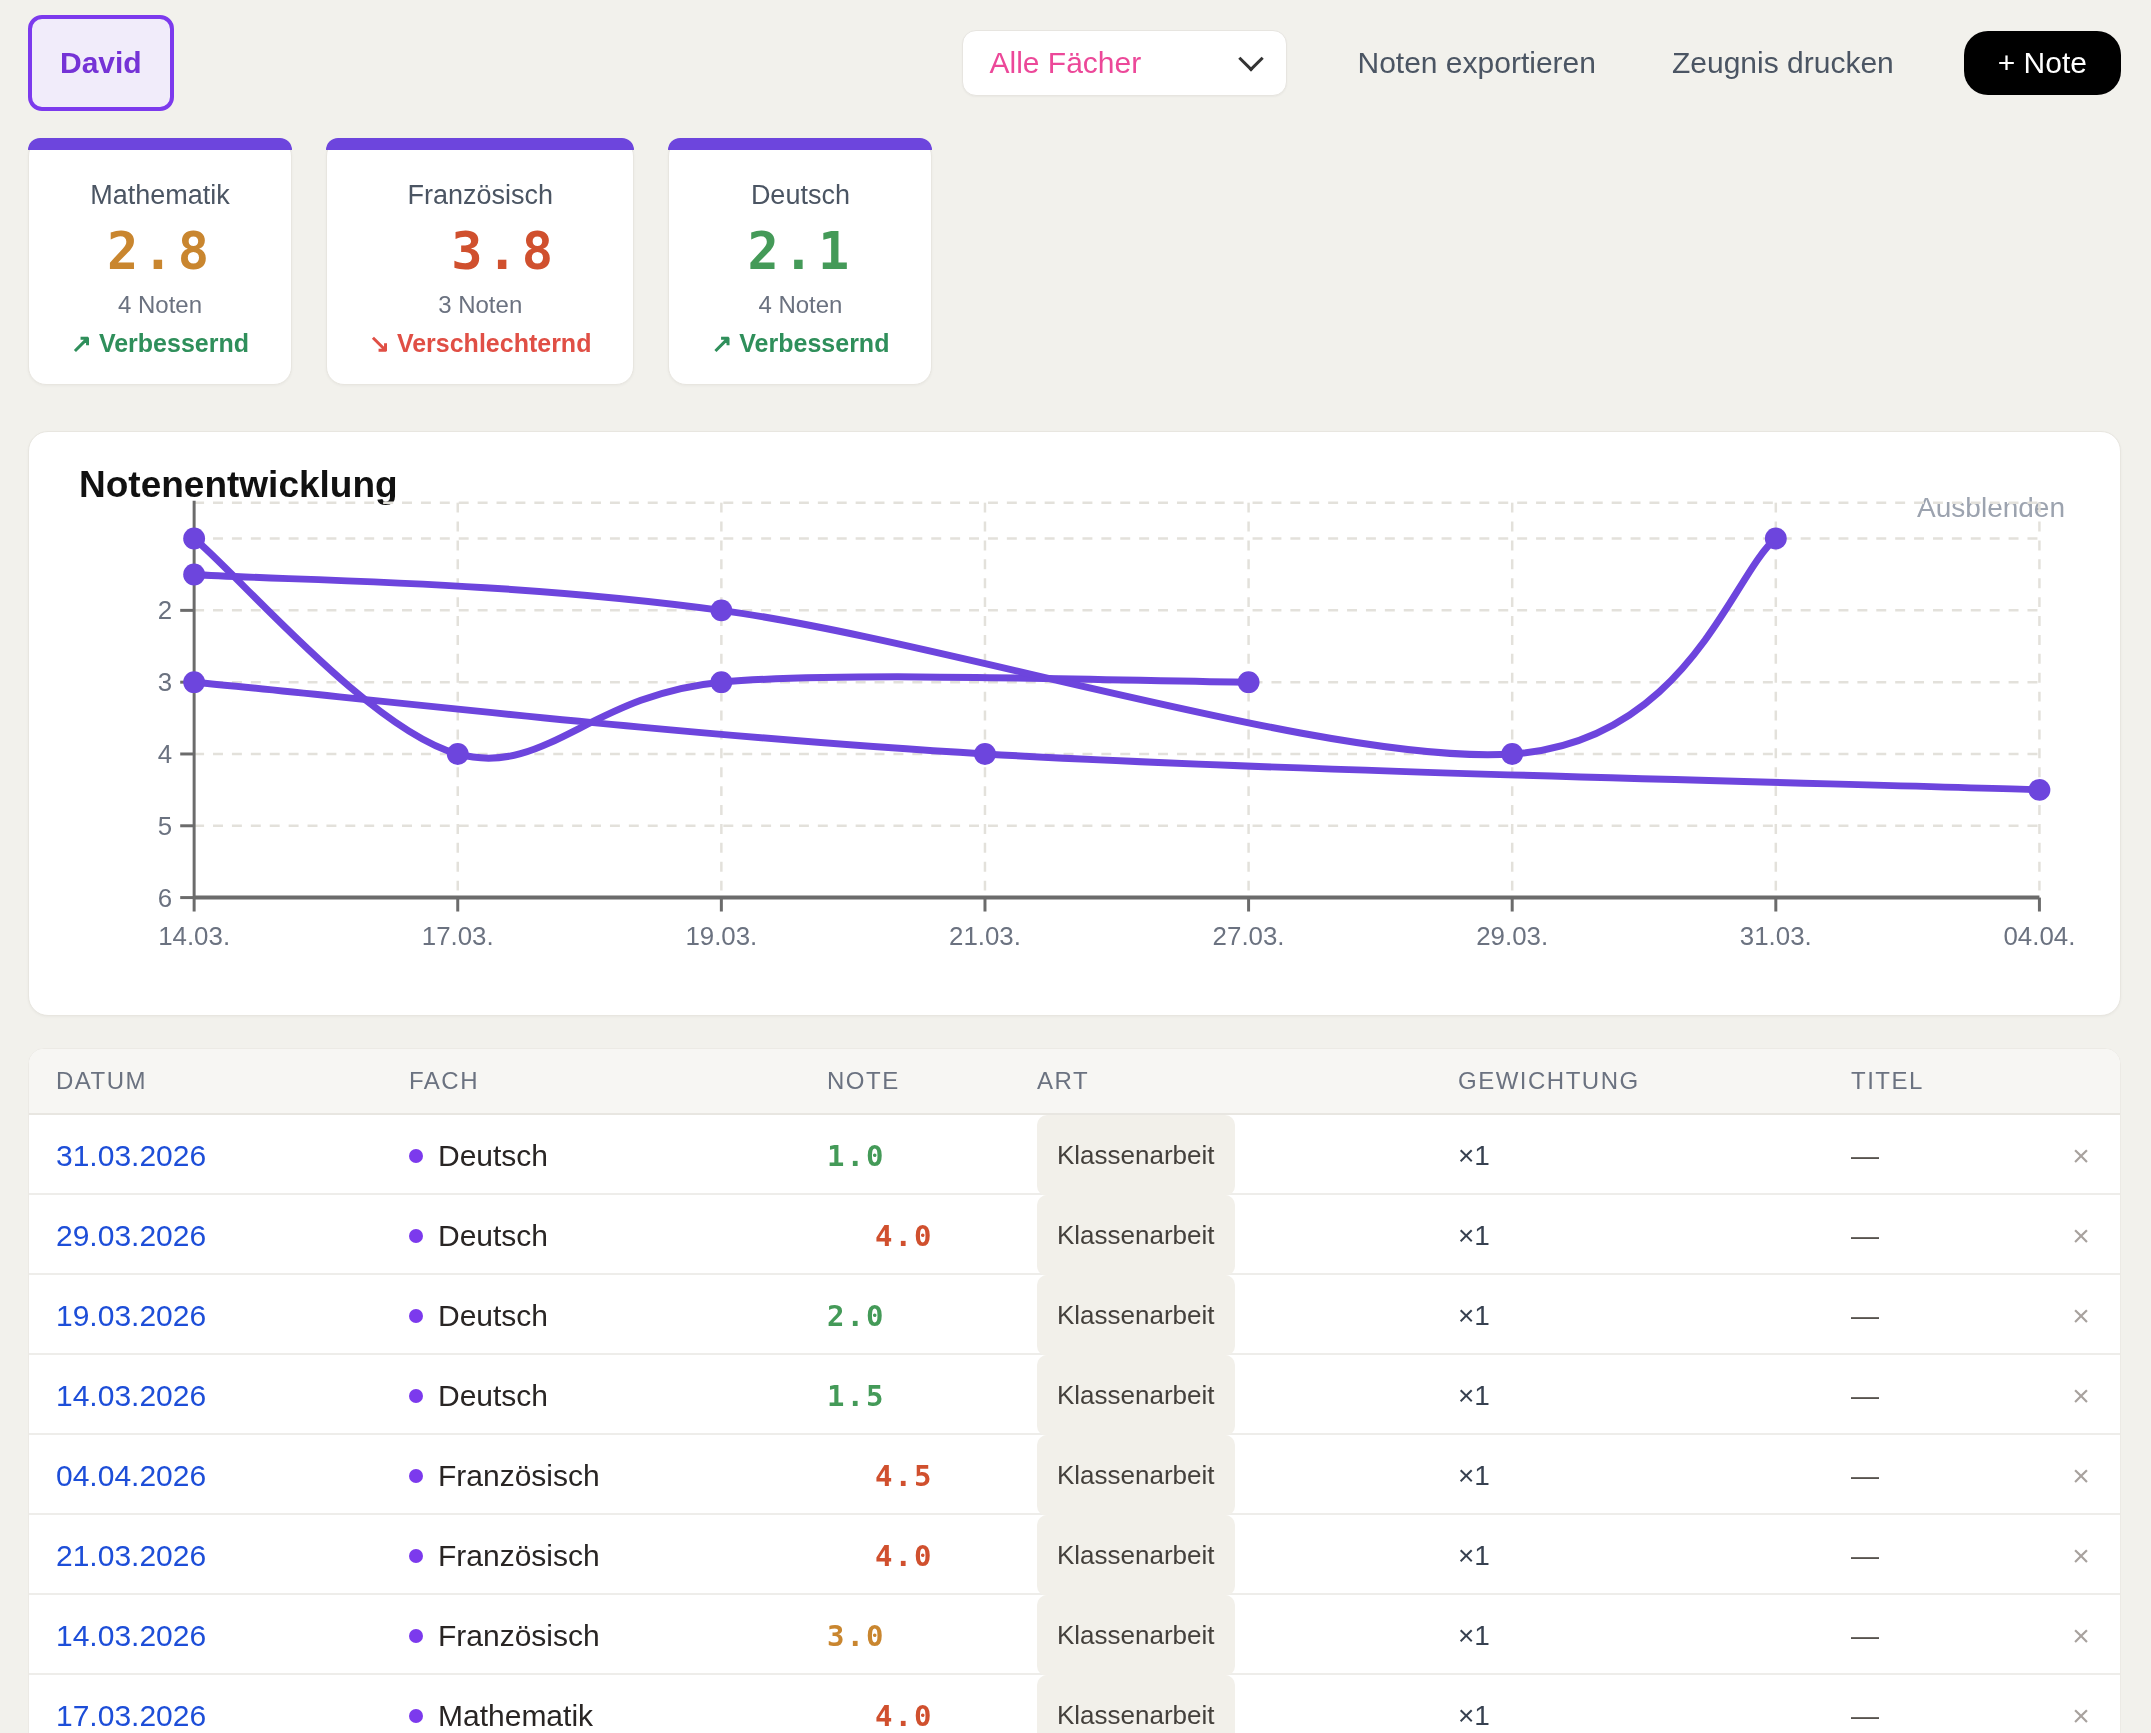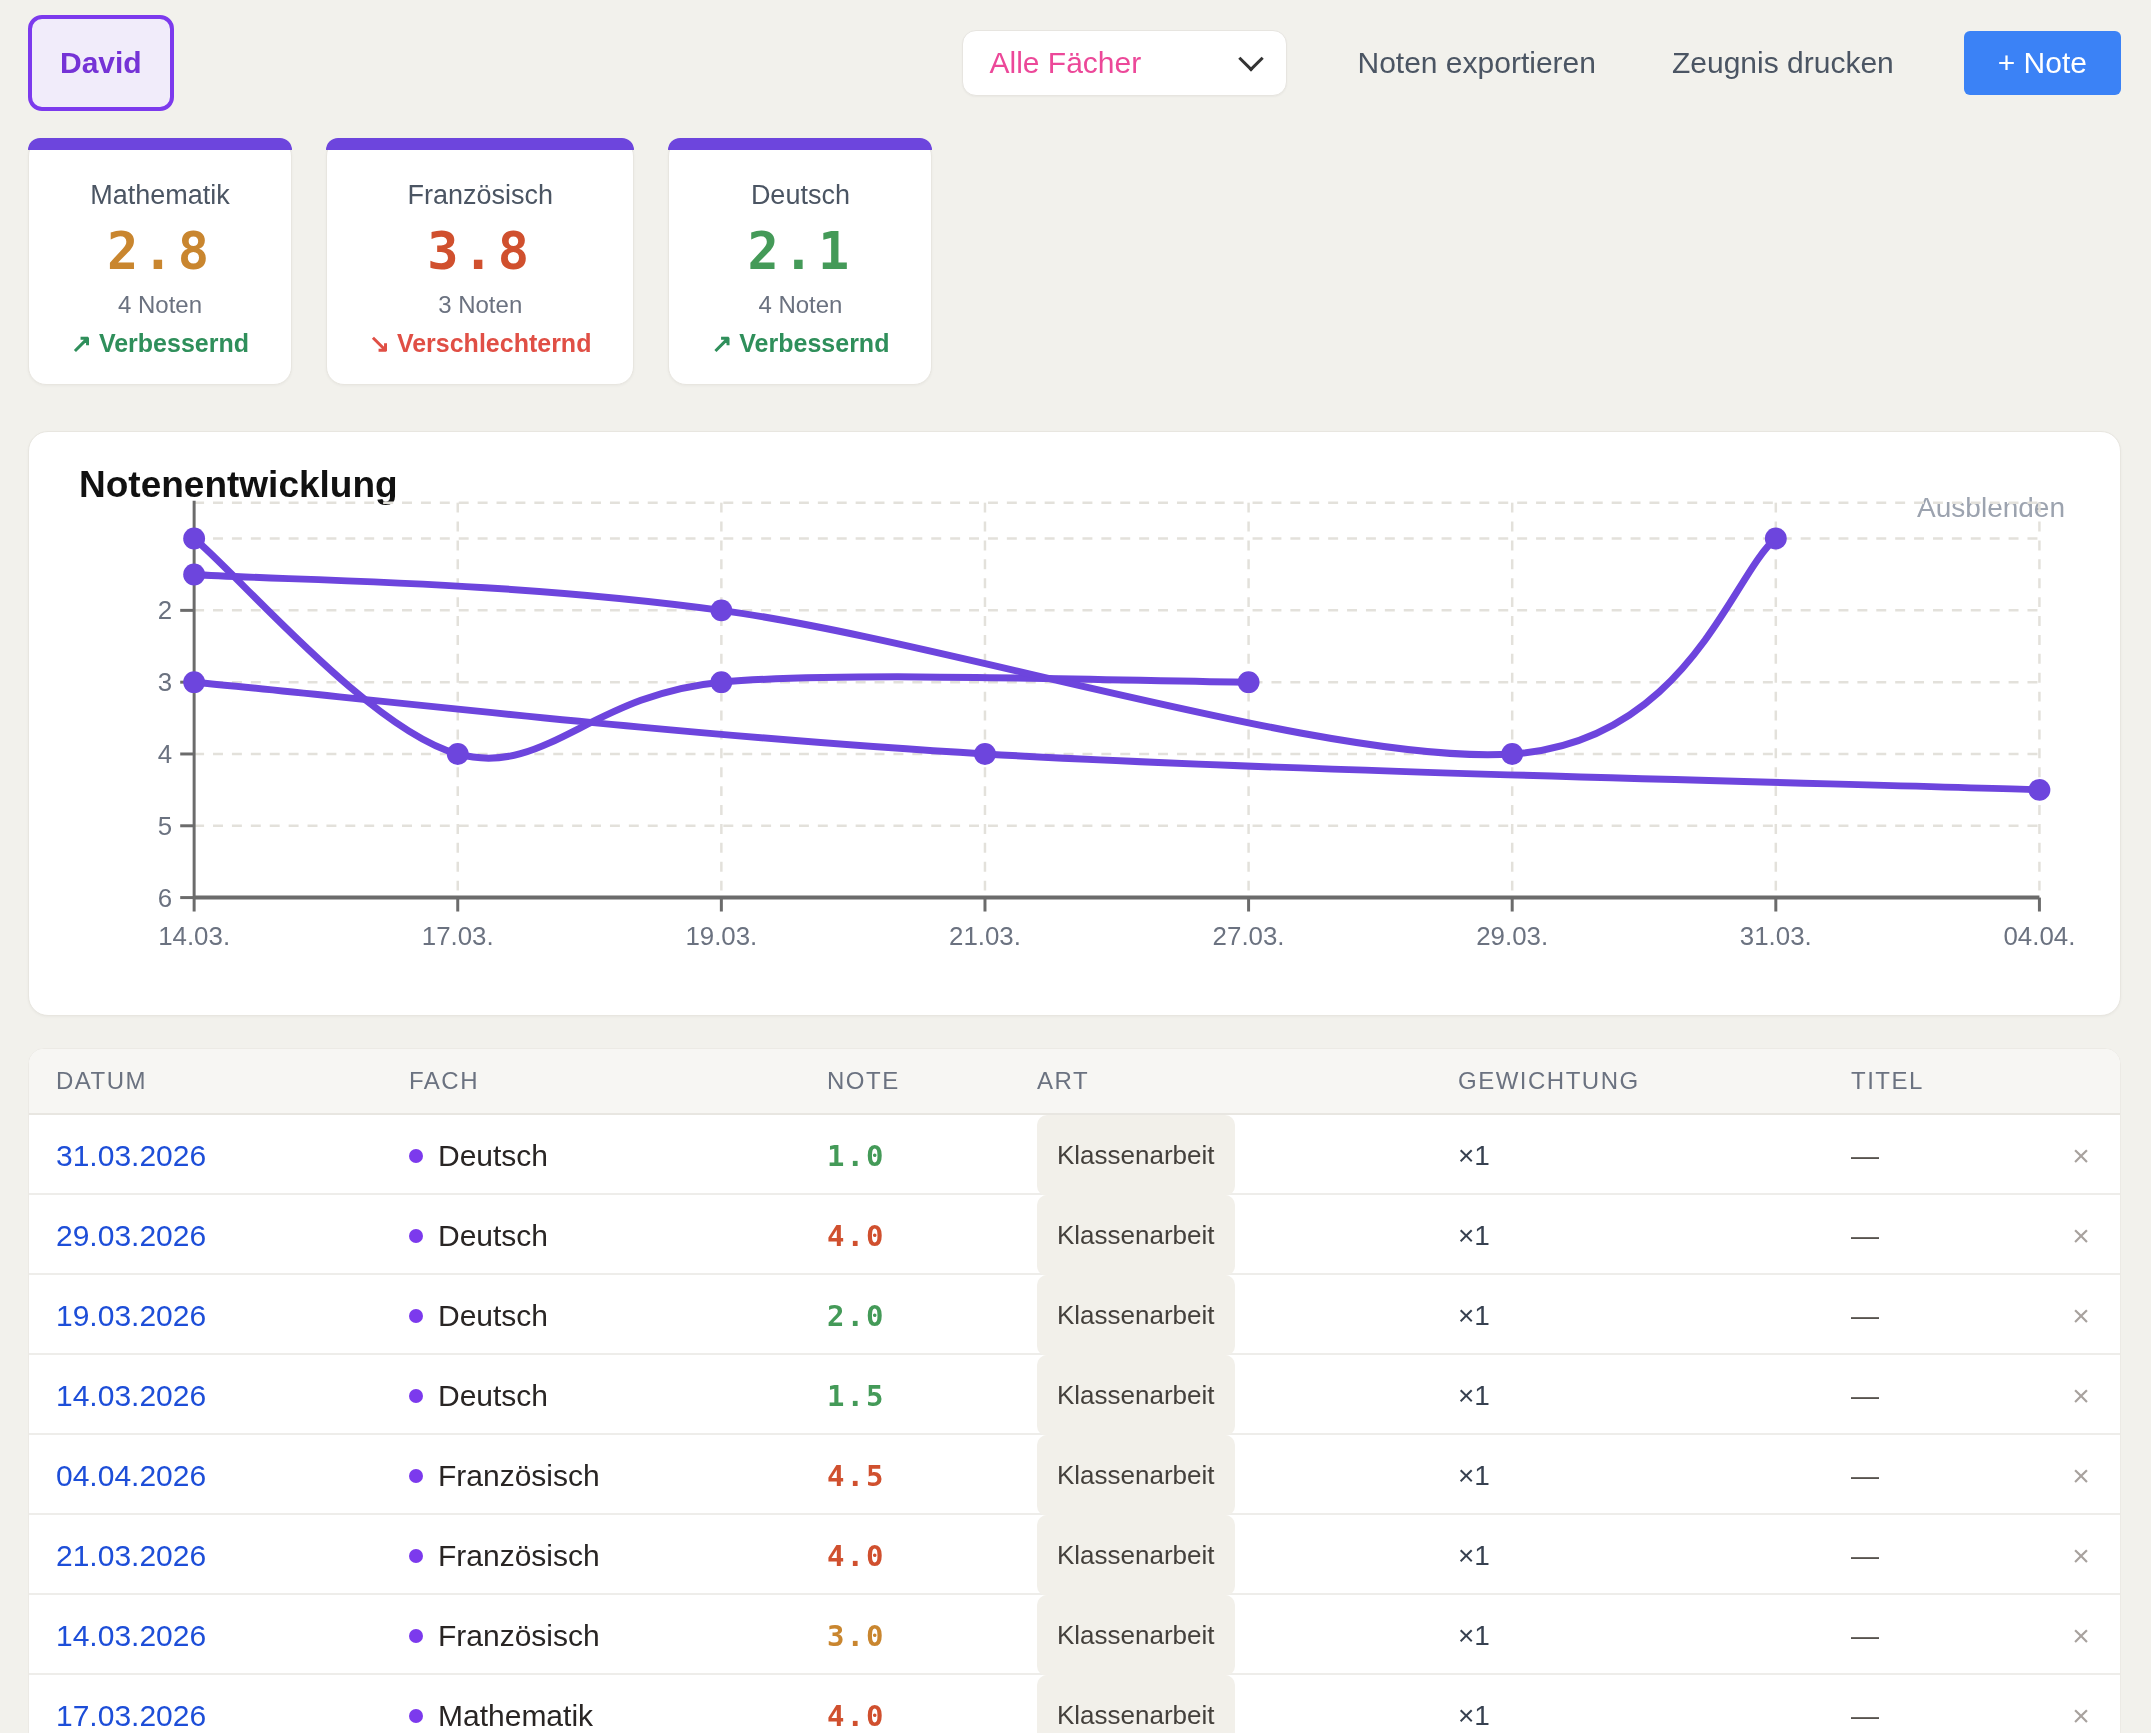--- a/index.html
+++ b/index.html
@@ -10,34 +10,34 @@
   .student-tab{display:flex;align-items:center;justify-content:center;height:56px;padding:16px 28px;
         border:4px solid #7c3aed;border-radius:14px;background:#f1ecfa;color:#7533d6;
         font-size:30px;font-weight:600;cursor:pointer;}
   .top-right{display:flex;align-items:center;gap:64px;}
   .select{display:flex;align-items:center;justify-content:space-between;width:271px;height:64px;
         background:#ffffff;border:1px solid #e7e5e0;border-radius:14px;padding:0 26px;
         font-size:30px;color:#ec4899;box-shadow:0 1px 2px rgba(0,0,0,.04);cursor:pointer;}
   .chev{width:15px;height:15px;border-right:3px solid #333;border-bottom:3px solid #333;
         transform:rotate(45deg) translate(-3px,-3px);}
   .text-btn{font-size:30px;color:#4b5563;background:none;border:none;cursor:pointer;font-family:inherit;}
-  .note-btn{height:64px;padding:0 34px;background:#3b82f6;color:#fff;border:none;border-radius:6px;
+  .note-btn{height:64px;padding:0 34px;background:#000000;color:#fff;border:none;border-radius:24px;
         font-size:30px;font-family:inherit;cursor:pointer;}
   
   .cards{display:flex;gap:34px;margin:42px 30px 0 28px;}
   .card{position:relative;display:flex;flex-direction:column;align-items:center;justify-content:center;
         gap:10px;min-width:159px;height:231px;padding:14px 42px 0;background:#fff;
         border:1px solid #e8e6e0;border-radius:18px;box-shadow:0 1px 3px rgba(0,0,0,.04);}
   .card::before{content:"";position:absolute;top:-1px;left:-1px;right:-1px;height:12px;
         background:#6d45dd;border-radius:18px 18px 0 0;}
   .card-label{font-size:27px;color:#4b5563;}
   .card-value{font-family:"DejaVu Sans Mono",monospace;font-weight:bold;font-size:52px;letter-spacing:4px;}
   .card-sub{font-size:24px;color:#6b7280;}
   .card-trend{font-size:25px;font-weight:700;}
-  .tone-good{color:#449a58;} .tone-mid{color:#c9862f;} .tone-bad{color:#d0502e;}
+  .tone-good{color:#449a58;} .tone-mid{color:#c9862f;} .tone-bad{color:#d0502e;margin-left:48px;}
   .trend-up{color:#2f8f5b;} .trend-down{color:#e04f45;}
   
   .chart-card{position:relative;margin:46px 30px 0 28px;height:583px;background:#fff;
         border:1px solid #e8e6e0;border-radius:20px;box-shadow:0 1px 3px rgba(0,0,0,.04);}
   .chart-title{position:absolute;left:50px;top:32px;font-size:37px;font-weight:700;color:#111;}
   .chart-hide{position:absolute;right:55px;top:60px;font-size:28px;color:#9ca3af;cursor:pointer;}
   .chart-svg{position:absolute;left:0;top:0;}
   
   .table{margin:32px 30px 0 28px;background:#fff;border:1px solid #eceae5;border-radius:16px 16px 0 0;
         overflow:hidden;}

